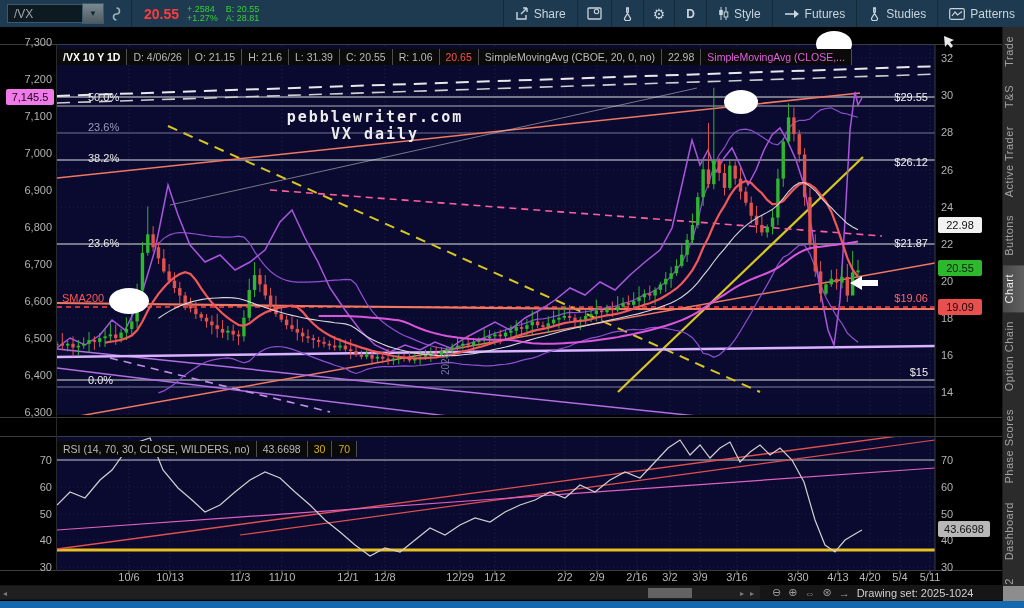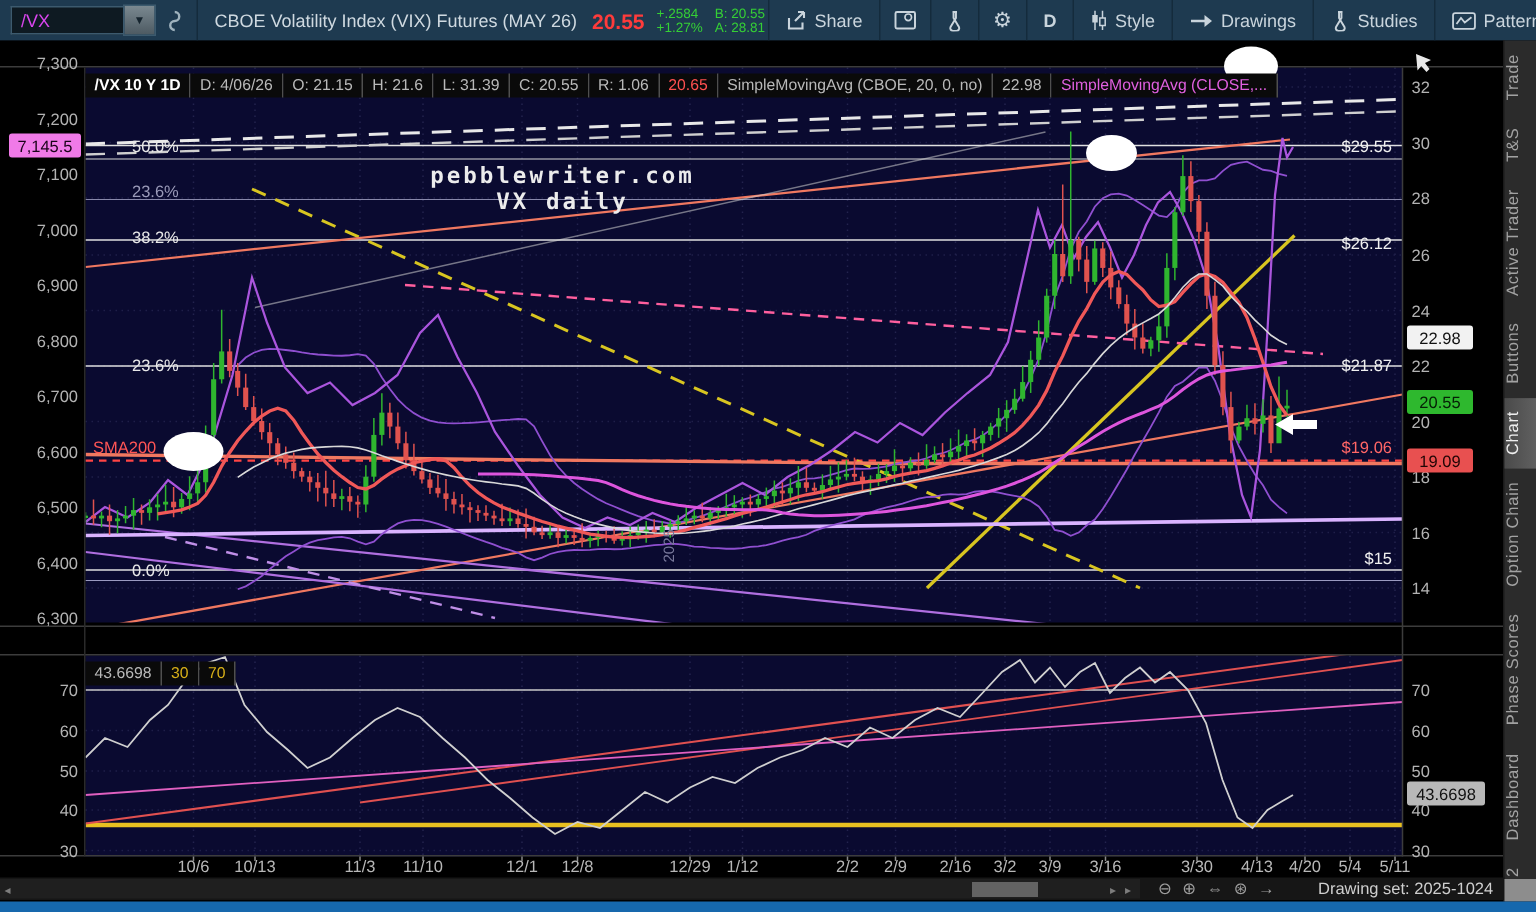--- a/index.html
+++ b/index.html
@@ -4,21 +4,21 @@
 <style>
   html,body{margin:0;padding:0;background:#000;}
   #app{position:relative;width:1024px;height:608px;background:#000;overflow:hidden;
        font-family:"Liberation Sans","DejaVu Sans",sans-serif;-webkit-font-smoothing:antialiased;}
   
   #toolbar{position:absolute;left:0;top:0;width:1024px;height:27px;background:#1e3a50;
            display:flex;align-items:center;color:#c9d4dc;font-size:12px;}
   .tb-sep{width:1px;height:27px;background:#142b3c;margin:0 2px;flex:none;}
   #symbol-box{display:flex;align-items:center;margin-left:7px;flex:none;}
   #symbol-input{width:68px;height:17px;background:#0e1a22;border:1px solid #3c5a6e;border-right:none;
-                color:#d946ef;font-size:12px;display:flex;align-items:center;padding-left:6px;}
+                color:#a3a3a3;font-size:12px;display:flex;align-items:center;padding-left:6px;}
   #symbol-dd{width:20px;height:19px;background:linear-gradient(#7a8890,#4d5a62);border:1px solid #3c5a6e;
              display:flex;align-items:center;justify-content:center;color:#15242e;font-size:8px;}
   .tb-icon{flex:none;display:flex;align-items:center;justify-content:center;height:27px;padding:0 7px;cursor:pointer;}
   .tb-btn{flex:none;display:flex;align-items:center;gap:5px;height:27px;padding:16px 9px;cursor:pointer;position:relative;}
   .caret:after{content:"";position:absolute;right:2px;bottom:3px;border-left:4px solid transparent;
                border-top:4px solid transparent;border-right:4px solid #8fa3b0;border-bottom:4px solid #8fa3b0;
                transform:scale(.62);}
   #quote{display:flex;align-items:center;gap:8px;margin-left:10px;flex:none;}
   #last-price{color:#ff3b3b;font-weight:bold;font-size:14px;}
   .mini-col{display:flex;flex-direction:column;line-height:9px;font-size:9px;color:#35d035;}
@@ -35,21 +35,21 @@
   
   .hdr-row{position:absolute;display:flex;align-items:stretch;font-size:10.5px;color:#b9b9b9;}
   .hdr-cell{display:flex;align-items:center;padding:0 6px;border-right:1px solid #4f4f4f;background:#0a0a0a;white-space:nowrap;height:16px;margin-top:21px;}
   
   #scroll-row{position:absolute;left:0;top:585px;width:1003px;height:15px;background:#161616;}
   #scroll-track{position:absolute;left:0;top:1px;width:760px;height:13px;background:#1f1f1f;}
   #scroll-thumb{position:absolute;left:648px;top:2px;width:44px;height:10px;background:#636363;}
   .scroll-arrow{position:absolute;top:3px;color:#7d7d7d;font-size:8px;}
   #status-cluster{position:absolute;left:772px;top:0;height:15px;display:flex;align-items:center;gap:7px;color:#b5b5b5;font-size:11px;}
   .st-ic{font-size:11px;color:#9f9f9f;}
-  #drawing-set{color:#cfcfcf;font-size:11px;margin-left:22px;white-space:nowrap;}
+  #drawing-set{color:#cfcfcf;font-size:11px;margin-left:0;white-space:nowrap;}
   #grip{position:absolute;right:0px;top:586px;width:21px;height:15px;background:#8d8d8d;}
   #bottom-blue{position:absolute;left:0;top:601px;width:1024px;height:7px;background:#1668ad;}
   svg text{font-family:"Liberation Sans","DejaVu Sans",sans-serif;}
   .mono{font-family:"DejaVu Sans Mono","Liberation Mono",monospace;}
 </style>
 </head>
 <body>
 
 <div id="app">
 
@@ -57,21 +57,20 @@
     <div id="symbol-box">
       <div id="symbol-input">/VX</div>
       <div id="symbol-dd">▼</div>
     </div>
     <div class="tb-icon">
       <svg width="11" height="16" viewBox="0 0 11 16">
           <path d="M5.5 2 a3 3 0 0 1 0 6 M5.5 8 a3 3 0 0 0 0 6" fill="none" stroke="#9fb2bd" stroke-width="1.6"></path>
         </svg>
     </div>
     <div class="tb-sep"></div>
-    <div id="title-text">CBOE Volatility Index (VIX) Futures (MAY 26)</div>
     <div id="quote">
       <span id="last-price">20.55</span>
       <span class="mini-col">
         <span>+.2584</span>
         <span>+1.27%</span>
       </span>
       <span class="mini-col">
         <span>B: 20.55</span>
         <span>A: 28.81</span>
       </span>
@@ -112,21 +111,21 @@
           <rect x="6.2" y="5" width="3.6" height="5" fill="#1e3a50" stroke="#c9d4dc"></rect>
         </svg>
       <span>Style</span>
     </div>
     <div class="tb-sep"></div>
     <div class="tb-btn caret">
       <svg width="16" height="10" viewBox="0 0 16 10">
           <path d="M1 5h11" stroke="#c9d4dc" stroke-width="1.6"></path>
           <path d="M10 1l5 4-5 4z" fill="#c9d4dc"></path>
         </svg>
-      <span>Drawings</span>
+      <span>Futures</span>
     </div>
     <div class="tb-sep"></div>
     <div class="tb-btn caret">
       <svg width="13" height="14" viewBox="0 0 13 14">
           <path d="M5 1h3 M5.7 1v4l3.6 6a1.8 1.8 0 0 1-1.6 2.6H5.3a1.8 1.8 0 0 1-1.6-2.6l3.6-6V1" fill="none" stroke="#c9d4dc" stroke-width="1.3"></path>
         </svg>
       <span>Studies</span>
     </div>
     <div class="tb-sep"></div>
     <div class="tb-btn caret">
@@ -666,20 +665,21 @@
         <div class="hdr-cell" style="color: rgb(185, 185, 185);">H: 21.6</div>
         <div class="hdr-cell" style="color: rgb(185, 185, 185);">L: 31.39</div>
         <div class="hdr-cell" style="color: rgb(185, 185, 185);">C: 20.55</div>
         <div class="hdr-cell" style="color: rgb(185, 185, 185);">R: 1.06</div>
         <div class="hdr-cell" style="color: rgb(255, 80, 80);">20.65</div>
         <div class="hdr-cell" style="color: rgb(185, 185, 185);">SimpleMovingAvg (CBOE, 20, 0, no)</div>
         <div class="hdr-cell" style="color: rgb(185, 185, 185);">22.98</div>
         <div class="hdr-cell" style="color: rgb(224, 96, 224);">SimpleMovingAvg (CLOSE,...</div>
       </div>
     <div class="hdr-row" id="rsi-header" style="left:57px;top:393px;">
+        <div class="hdr-cell" style="color: rgb(185, 185, 185);">RSI (14, 70, 30, CLOSE, WILDERS, no)</div>
         <div class="hdr-cell" style="color: rgb(185, 185, 185);">43.6698</div>
         <div class="hdr-cell" style="color: rgb(216, 176, 24);">30</div>
         <div class="hdr-cell" style="color: rgb(216, 176, 24);">70</div>
       </div>
   </div>
 
   <div id="sidebar">
       <div class="side-tab">Trade</div>
       <div class="side-tab">T&amp;S</div>
       <div class="side-tab">Active Trader</div>

